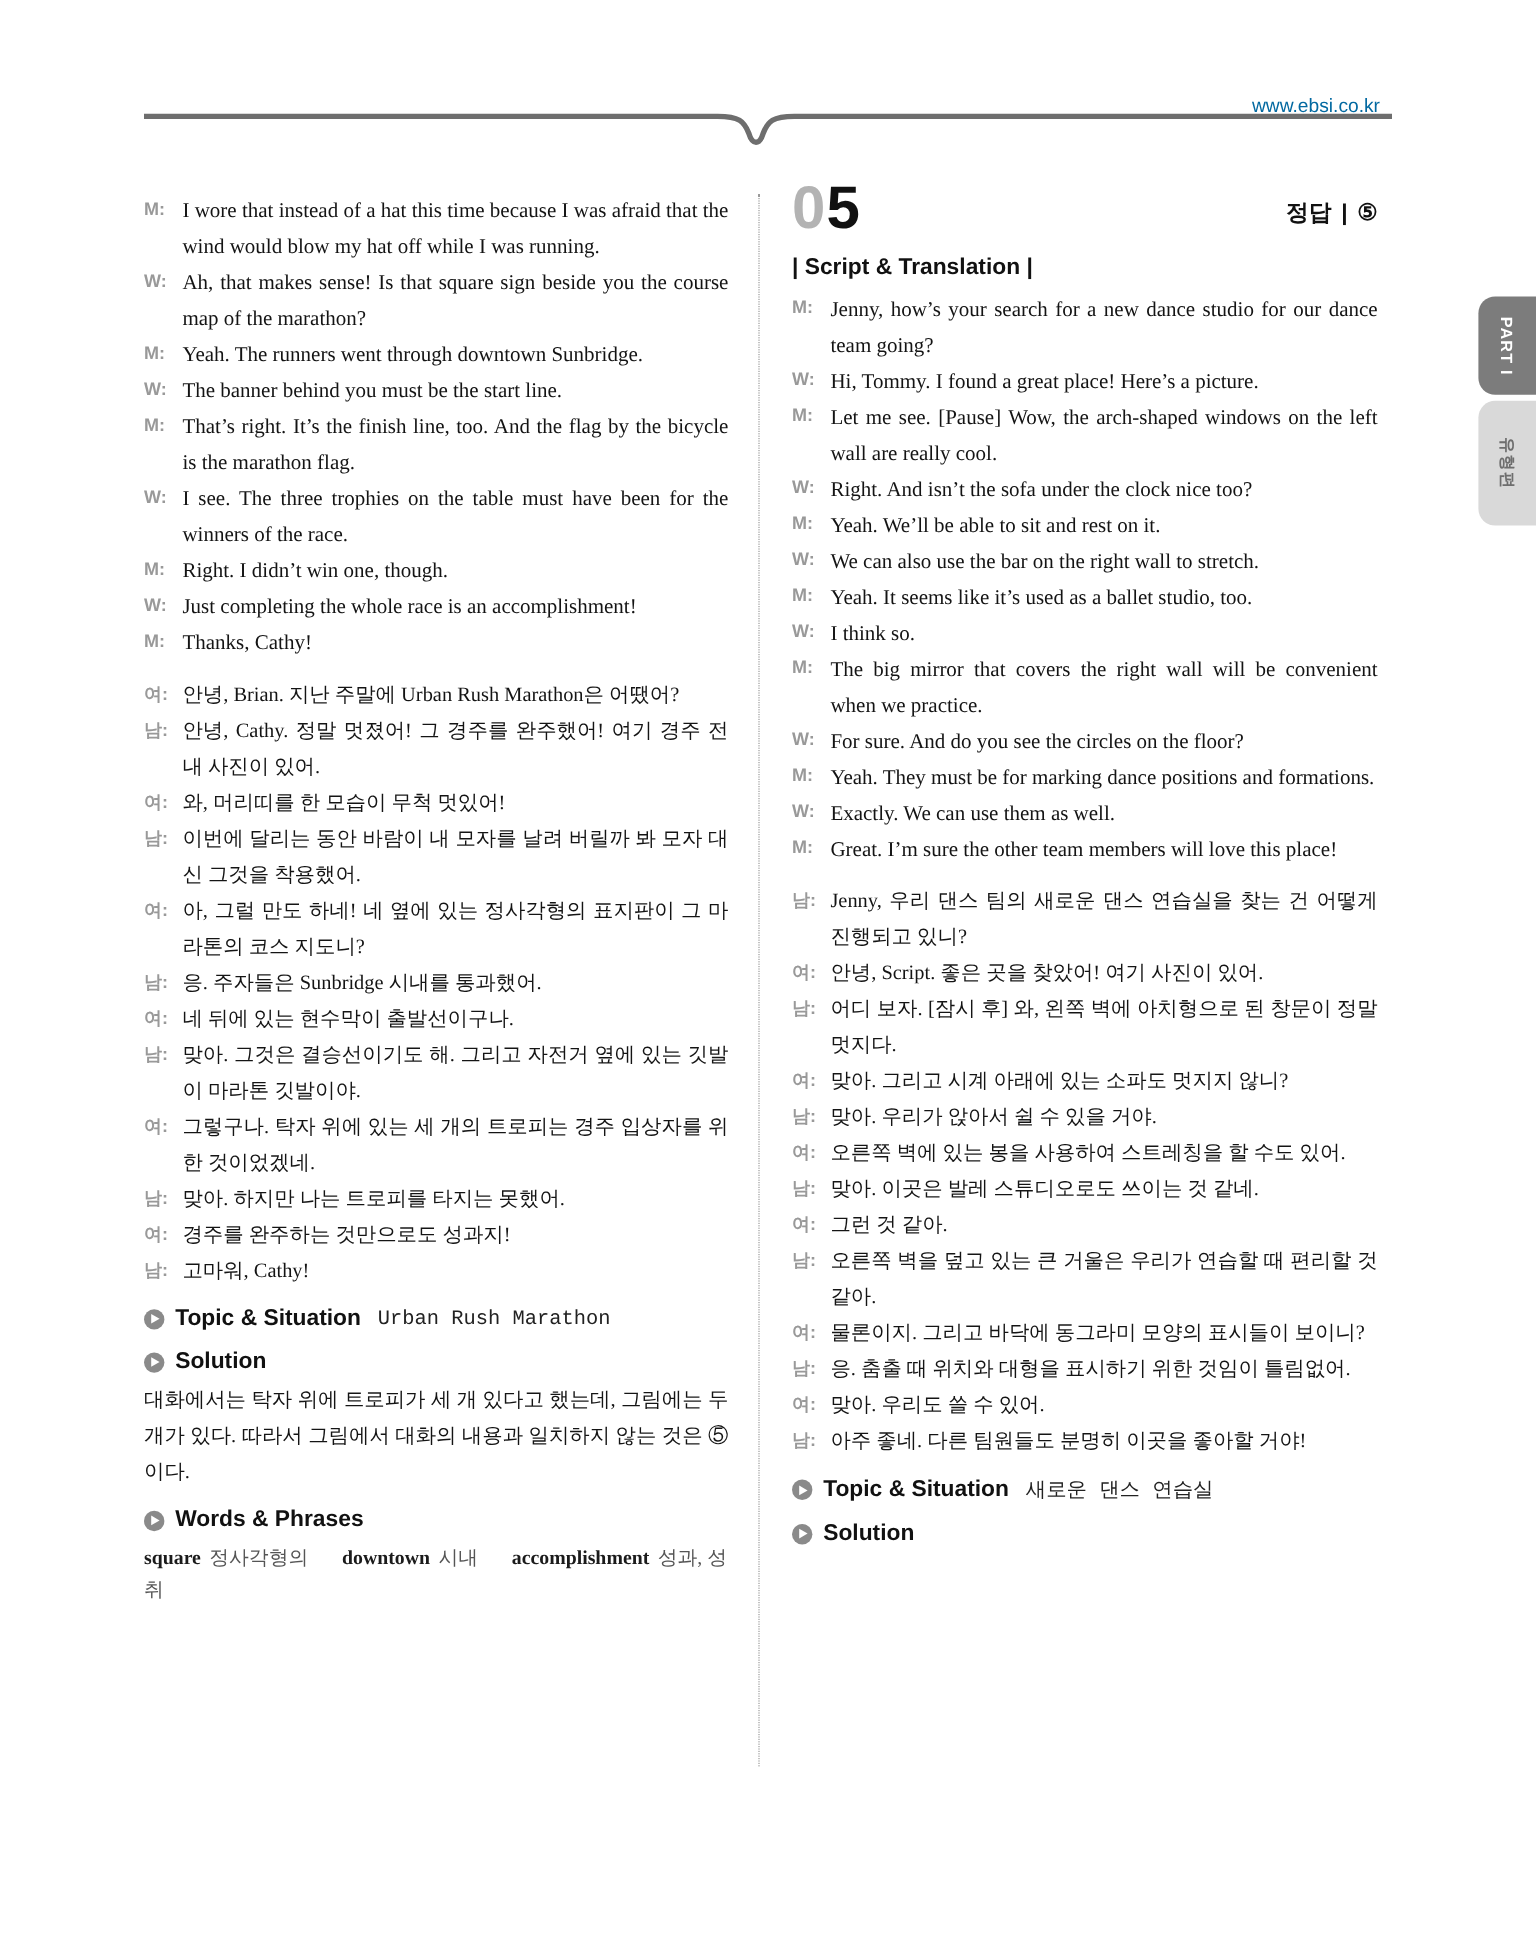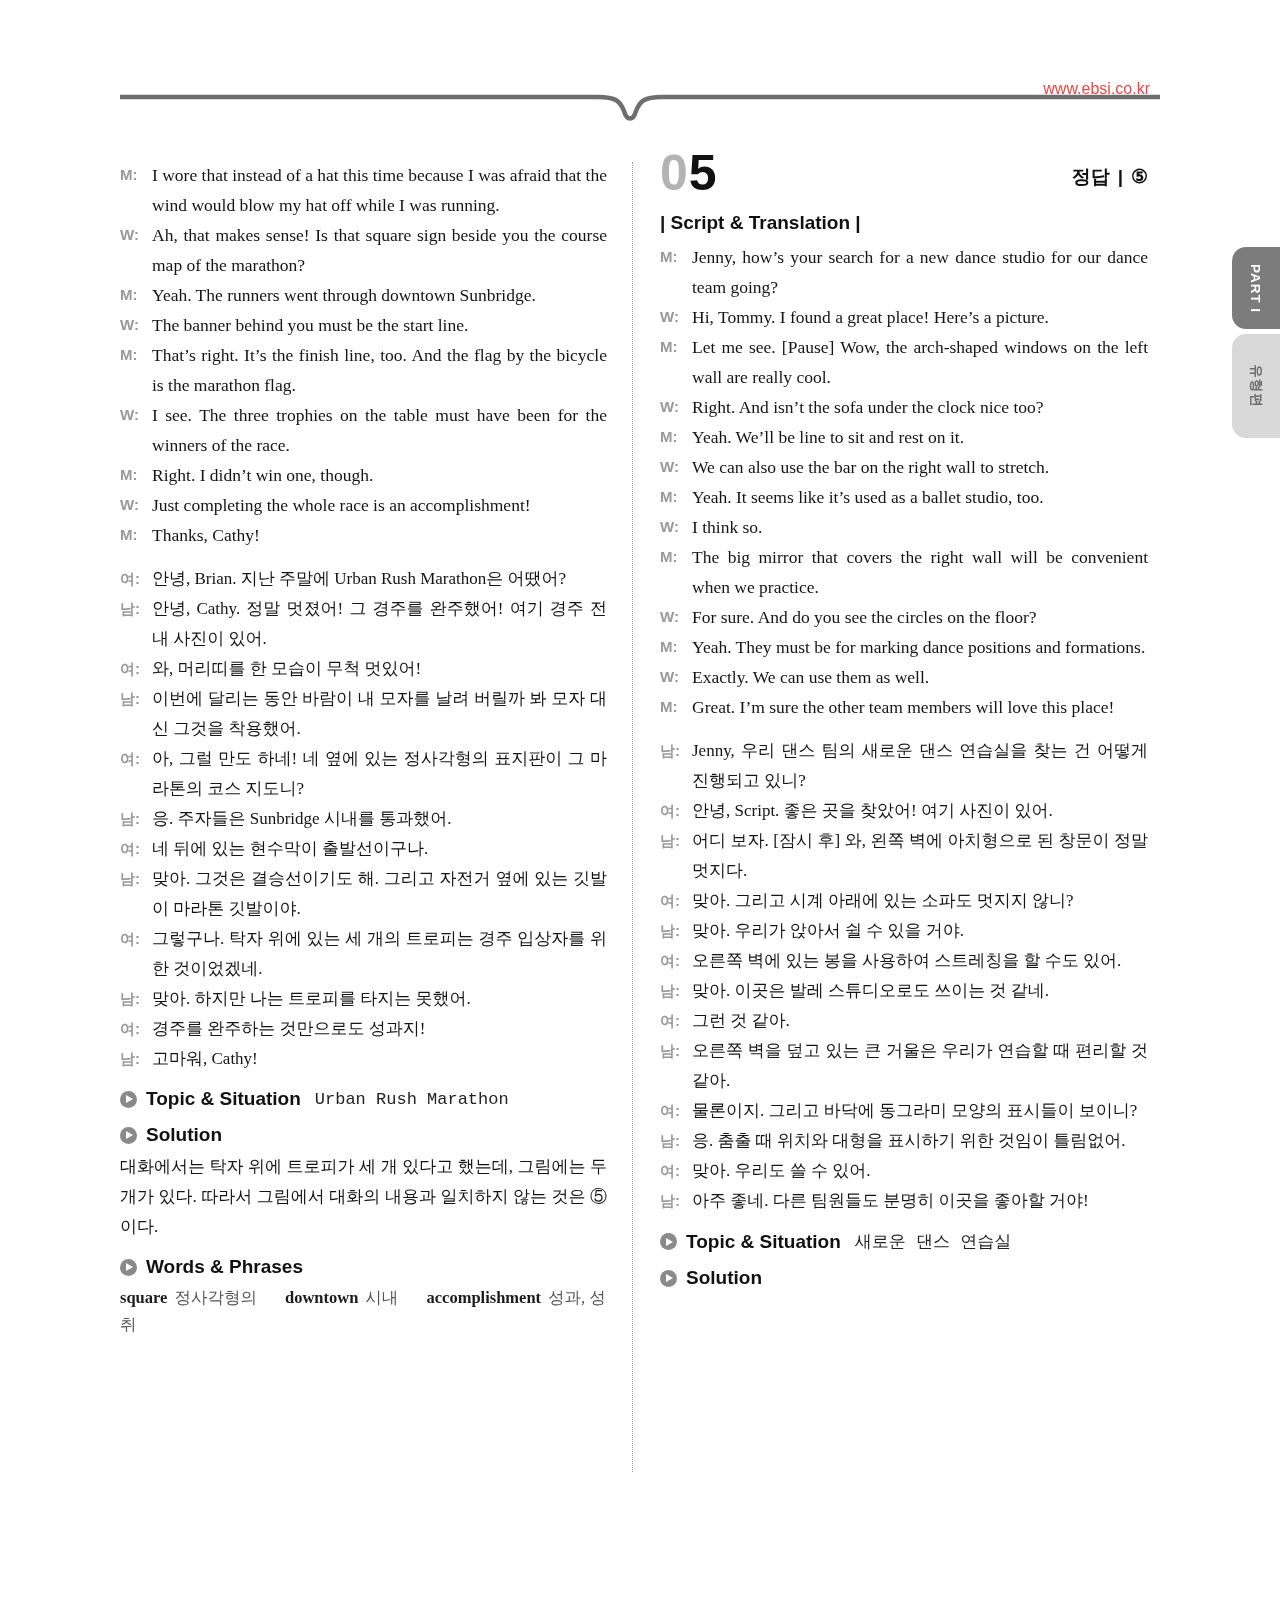--- a/index.html
+++ b/index.html
@@ -2,21 +2,21 @@
 <html><head>
 <meta charset="utf-8">
 <style>
   html,body{margin:0;padding:0;}
   body{
     width:1280px;height:1615px;position:relative;background:#ffffff;
     font-family:"Liberation Serif", serif;color:#111;overflow:hidden;
   }
   .header-url{
     position:absolute;top:80px;right:130px;
-    font-family:"Liberation Sans", sans-serif;font-size:16px;color:#ef4444;
+    font-family:"Liberation Sans", sans-serif;font-size:16px;color:#0369a1;
   }
   .top-rule{position:absolute;left:120px;top:94px;width:1040px;height:46px;}
   .col-divider{
     position:absolute;left:632px;top:162px;height:1310px;width:0;
     border-left:1px dotted #9a9a9a;
   }
   .column{position:absolute;top:160px;width:487px;}
   .col-left{left:120px;}
   .col-right{left:660px;top:150px;width:488px;}
 
@@ -282,21 +282,21 @@
         <div class="dlg-text">Let me see. [Pause] Wow, the arch-shaped windows on the left wall are really cool.</div>
       </div>
 
       <div class="dlg-line">
         <span class="dlg-speaker">W:</span>
         <div class="dlg-text">Right. And isn’t the sofa under the clock nice too?</div>
       </div>
 
       <div class="dlg-line">
         <span class="dlg-speaker">M:</span>
-        <div class="dlg-text">Yeah. We’ll be line to sit and rest on it.</div>
+        <div class="dlg-text">Yeah. We’ll be able to sit and rest on it.</div>
       </div>
 
       <div class="dlg-line">
         <span class="dlg-speaker">W:</span>
         <div class="dlg-text">We can also use the bar on the right wall to stretch.</div>
       </div>
 
       <div class="dlg-line">
         <span class="dlg-speaker">M:</span>
         <div class="dlg-text">Yeah. It seems like it’s used as a ballet studio, too.</div>

